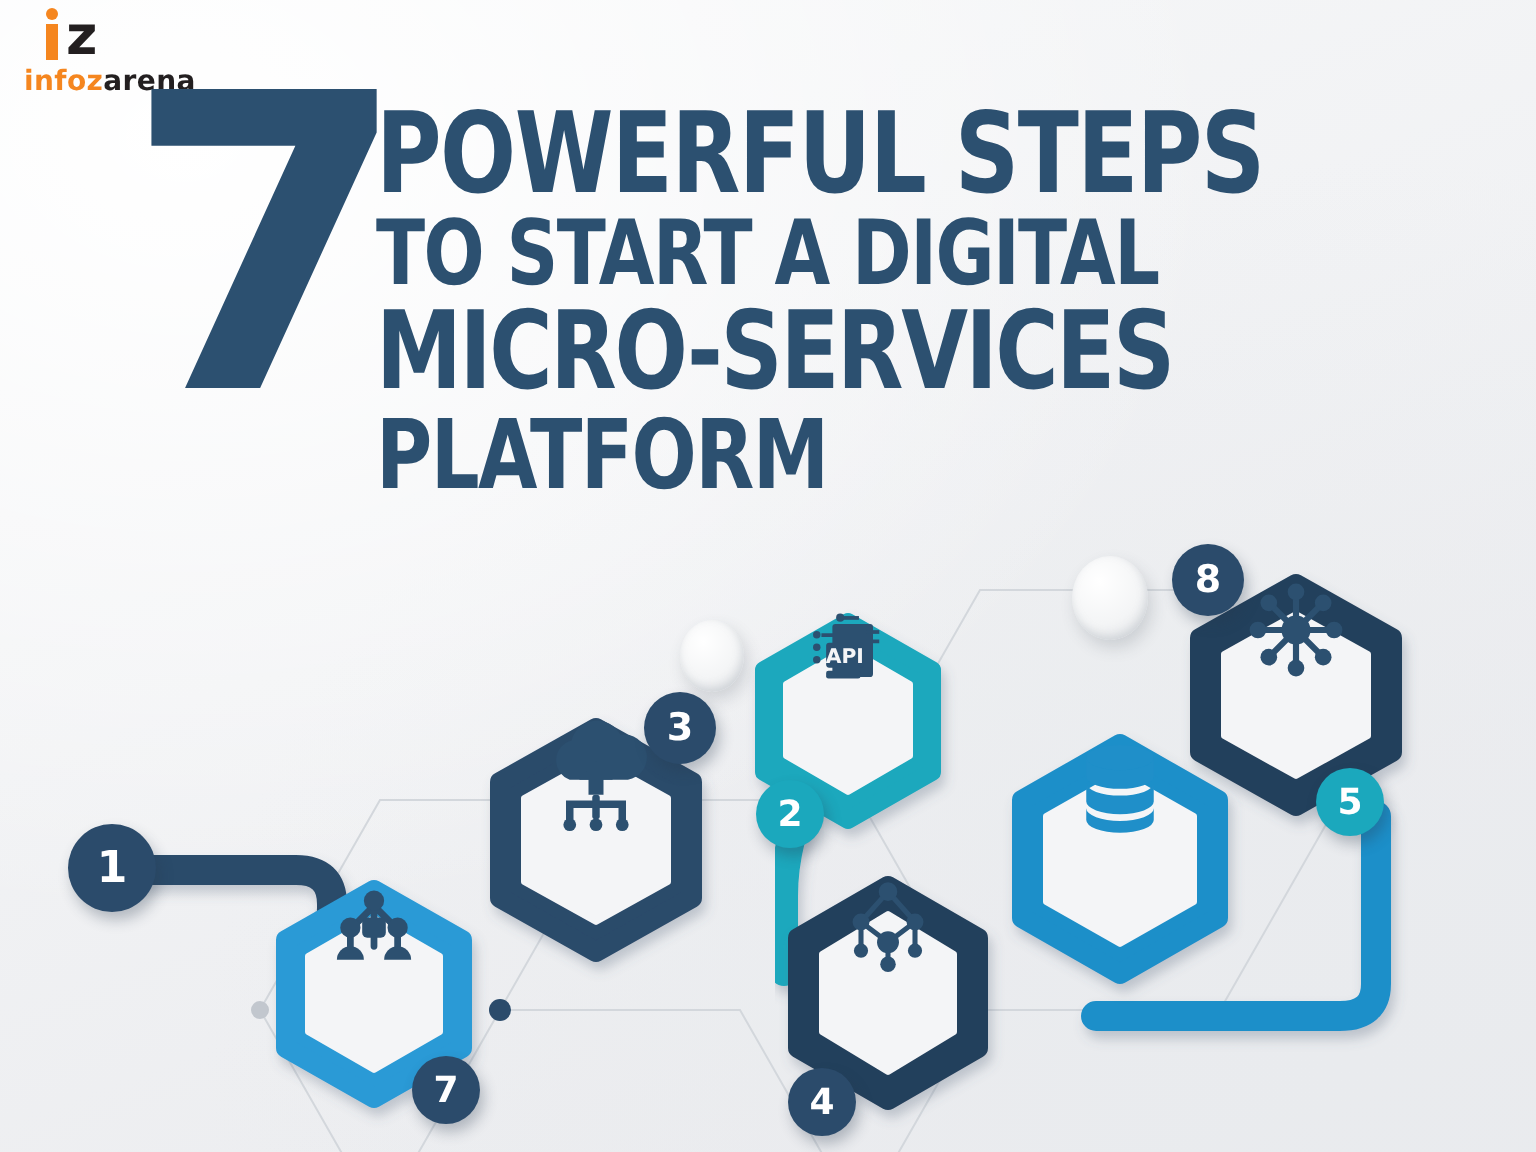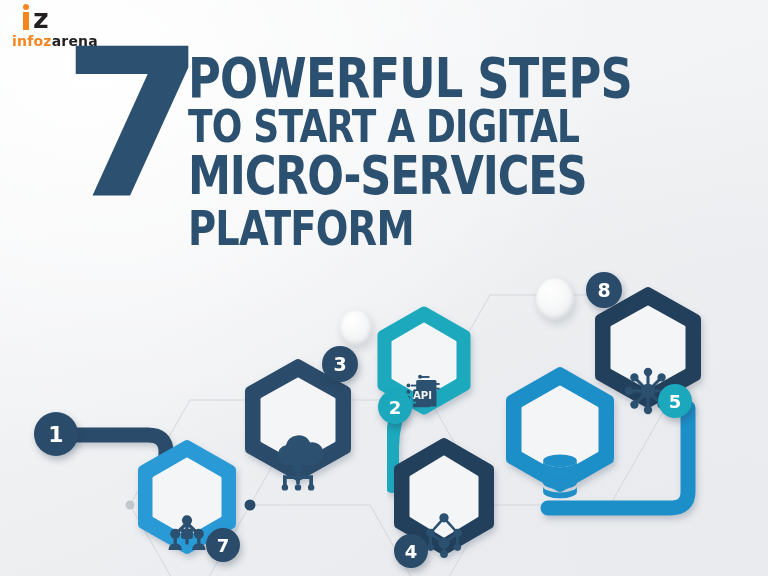--- a/index.html
+++ b/index.html
@@ -40,21 +40,21 @@
   .h3{font-size:54px;line-height:54px;letter-spacing:-1.5px;}
   .h4{font-size:48px;line-height:50px;letter-spacing:-1px;}
 
   
   .grid{position:absolute;left:0;top:280px;width:768px;height:296px;}
 
   
   .hex{position:absolute;}
   .hex svg{display:block;overflow:visible;}
   .hex .glyph{position:absolute;left:0;top:0;width:100%;height:100%;
-    display:flex;align-items:flex-end;justify-content:center;pointer-events:none;}
+    display:flex;align-items:flex-start;justify-content:center;pointer-events:none;}
 
   
   .badge{position:absolute;border-radius:50%;display:flex;align-items:center;justify-content:center;
     color:#fff;font-weight:bold;font-family:"DejaVu Sans",sans-serif;
     box-shadow:2px 4px 7px rgba(40,55,75,.30);}
   .b-navy{background:#2b4b6b;}
   .b-teal{background:#1ba8bd;}
 
   
   .deco{position:absolute;border-radius:50%;

